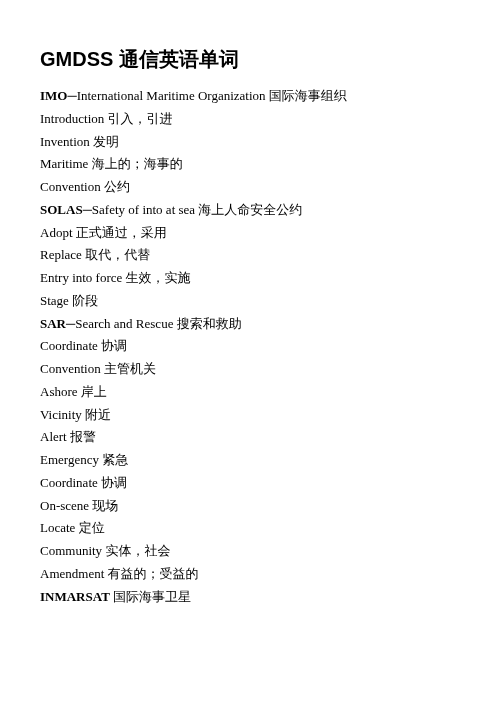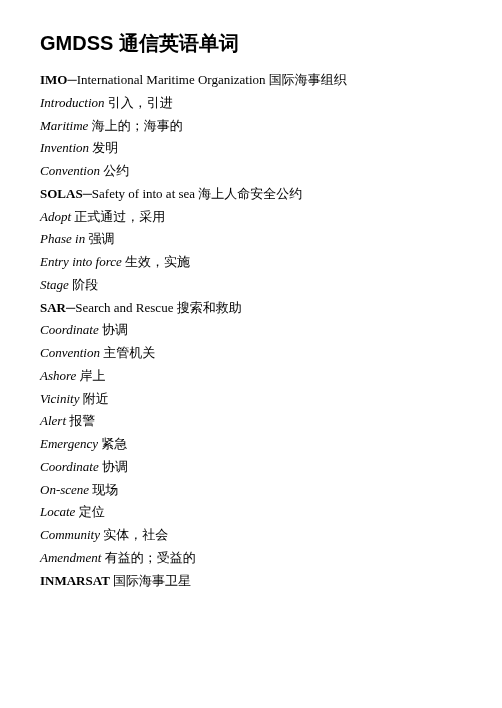--- a/index.html
+++ b/index.html
@@ -15,60 +15,60 @@
       font-size: 13px;
       color: #000000;
       padding: 30px 40px 30px 40px;
       position: relative;
     }
     .page-title {
       font-size: 20px;
       font-weight: bold;
       margin-bottom: 12px;
       font-family: "Microsoft YaHei", "微软雅黑", sans-serif;
+      margin-top: 16px;
     }
     .vocab-list {
       list-style: none;
     }
     .vocab-list li {
       line-height: 1.75;
       font-size: 13px;
     }
     .en-bold {
       font-weight: bold;
       font-family: "Times New Roman", serif;
     }
     .en-italic {
-      font-style: italic;
       font-family: "Times New Roman", serif;
     }
     .en-normal {
       font-family: "Times New Roman", serif;
     }
     .zh {
       font-family: "SimSun", "宋体", serif;
     }
     .dash {
       font-family: "Times New Roman", serif;
     }
   </style>
 </head>
 <body>
 
 <h1 class="page-title">GMDSS 通信英语单词</h1>
 
 <ul class="vocab-list" id="vocab-container">
 <li><span class="en-bold">IMO</span><span class="dash">─</span><span class="en-normal">International Maritime Organization</span>&nbsp;<span class="zh">国际海事组织</span></li>
     <li><span class="en-italic">Introduction</span>&nbsp;<span class="zh">引入，引进</span></li>
+    <li><span class="en-italic">Invention</span>&nbsp;<span class="zh">发明</span></li>
     <li><span class="en-italic">Maritime</span>&nbsp;<span class="zh">海上的；海事的</span></li>
-    <li><span class="en-italic">Invention</span>&nbsp;<span class="zh">发明</span></li>
     <li><span class="en-italic">Convention</span>&nbsp;<span class="zh">公约</span></li>
     <li><span class="en-bold">SOLAS</span><span class="dash">─</span><span class="en-normal">Safety of into at sea</span>&nbsp;<span class="zh">海上人命安全公约</span></li>
     <li><span class="en-italic">Adopt</span>&nbsp;<span class="zh">正式通过，采用</span></li>
-    <li><span class="en-italic">Phase in</span>&nbsp;<span class="zh">强调</span></li>
+    <li><span class="en-italic">Replace</span>&nbsp;<span class="zh">取代，代替</span></li>
     <li><span class="en-italic">Entry into force</span>&nbsp;<span class="zh">生效，实施</span></li>
     <li><span class="en-italic">Stage</span>&nbsp;<span class="zh">阶段</span></li>
     <li><span class="en-bold">SAR</span><span class="dash">─</span><span class="en-normal">Search and Rescue</span>&nbsp;<span class="zh">搜索和救助</span></li>
     <li><span class="en-italic">Coordinate</span>&nbsp;<span class="zh">协调</span></li>
     <li><span class="en-italic">Convention</span>&nbsp;<span class="zh">主管机关</span></li>
     <li><span class="en-italic">Ashore</span>&nbsp;<span class="zh">岸上</span></li>
     <li><span class="en-italic">Vicinity</span>&nbsp;<span class="zh">附近</span></li>
     <li><span class="en-italic">Alert</span>&nbsp;<span class="zh">报警</span></li>
     <li><span class="en-italic">Emergency</span>&nbsp;<span class="zh">紧急</span></li>
     <li><span class="en-italic">Coordinate</span>&nbsp;<span class="zh">协调</span></li>

